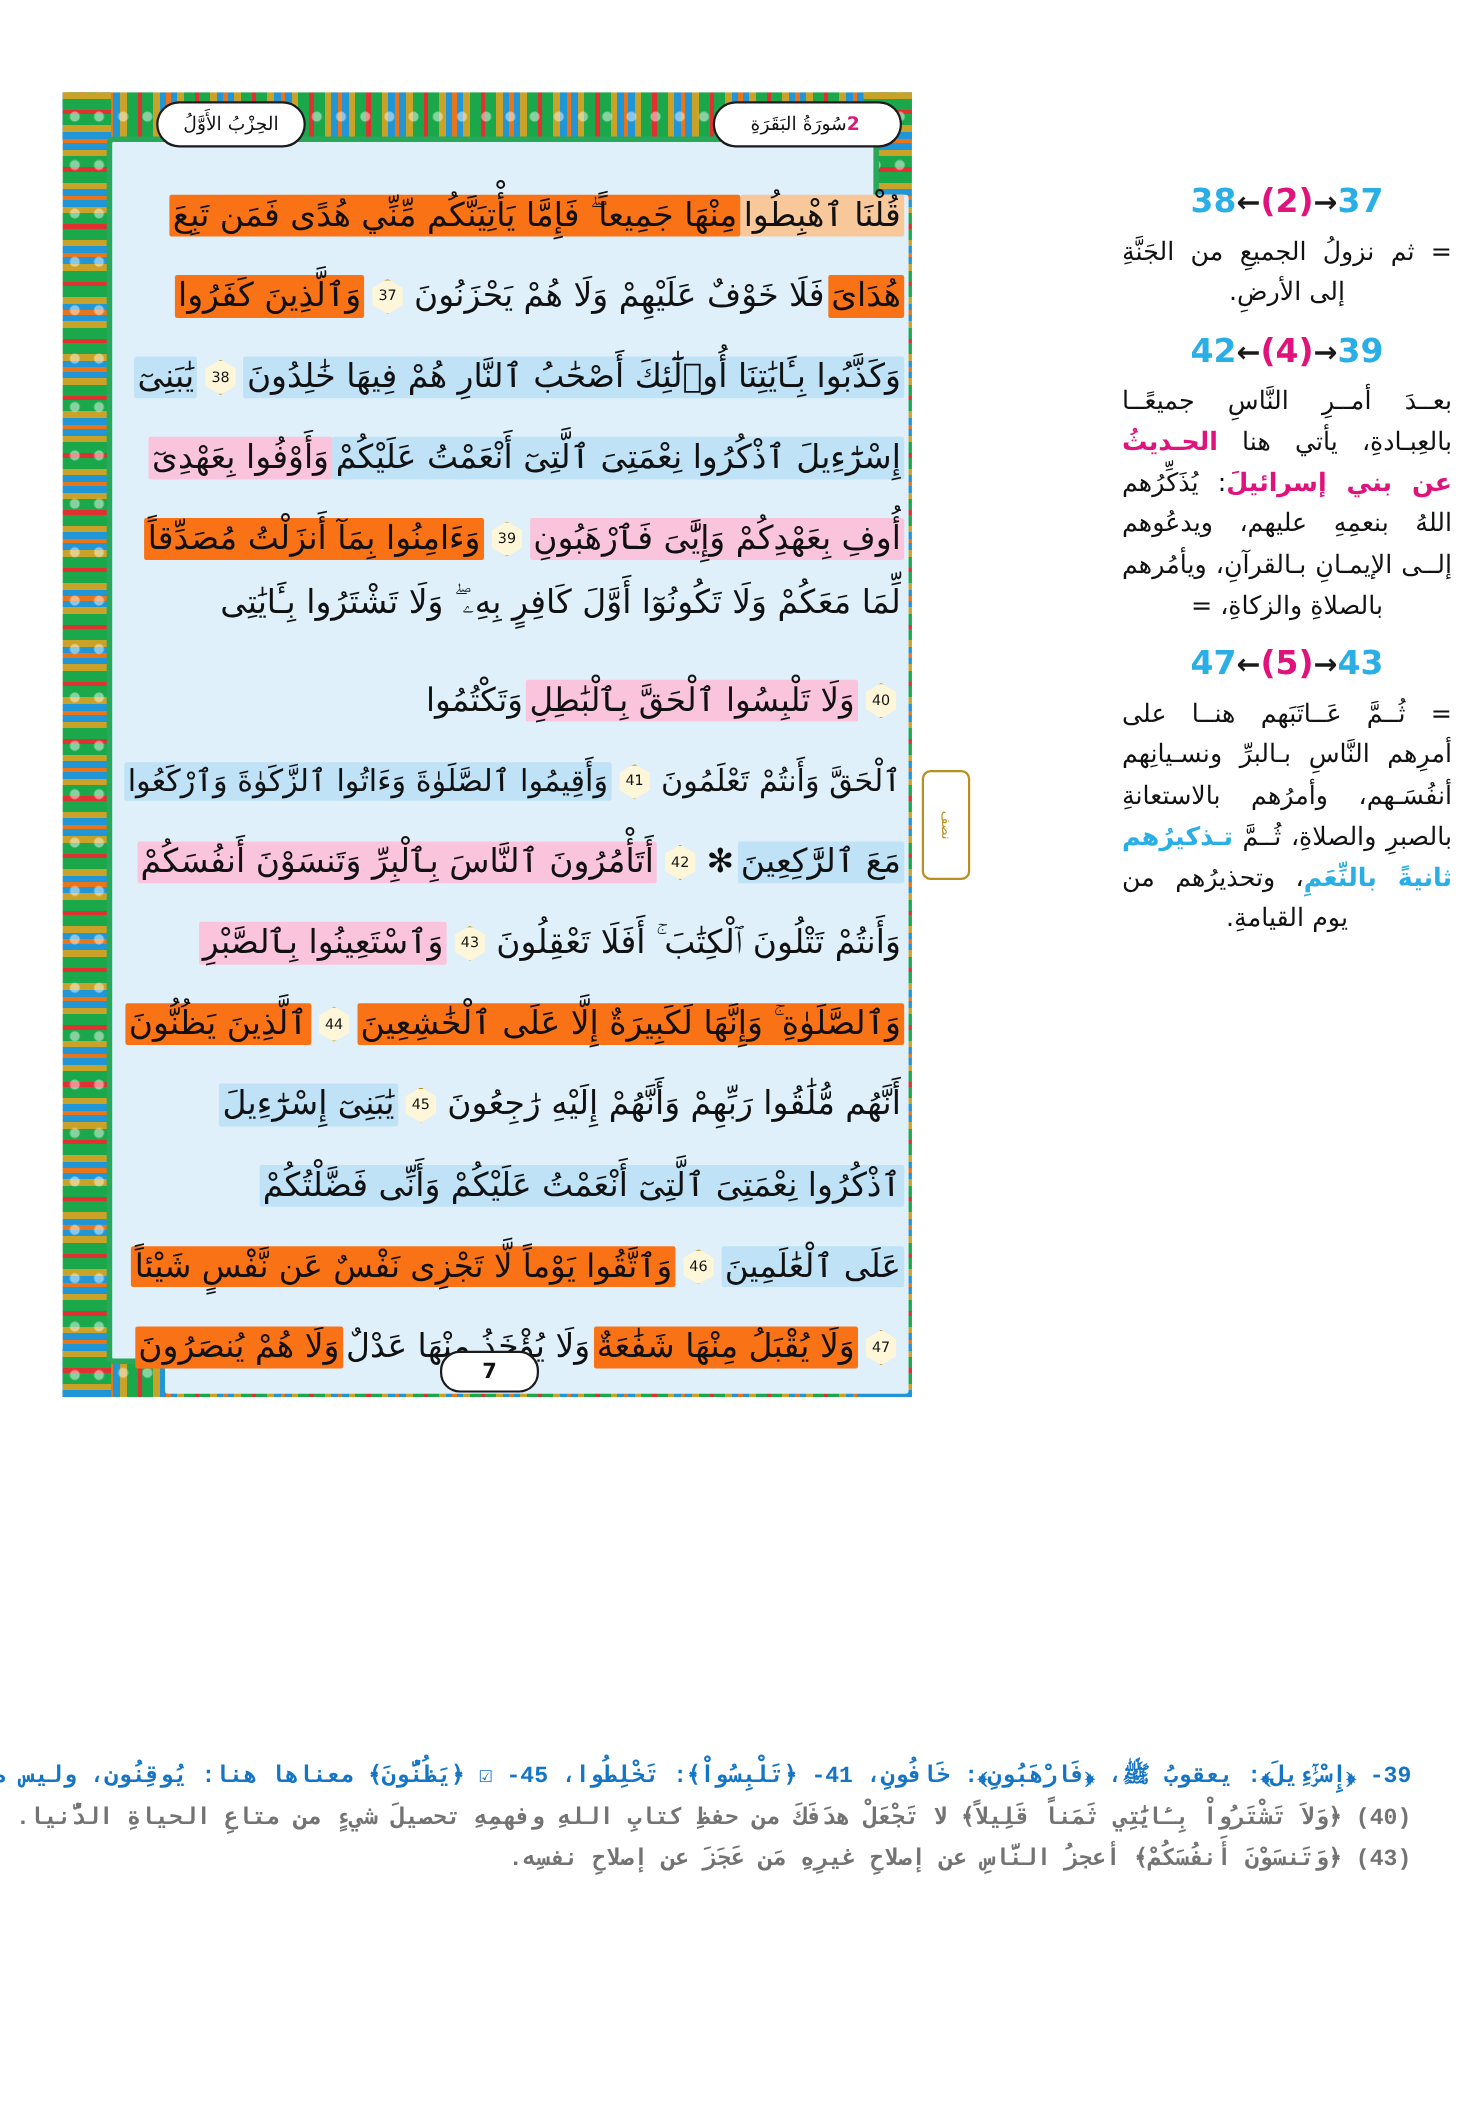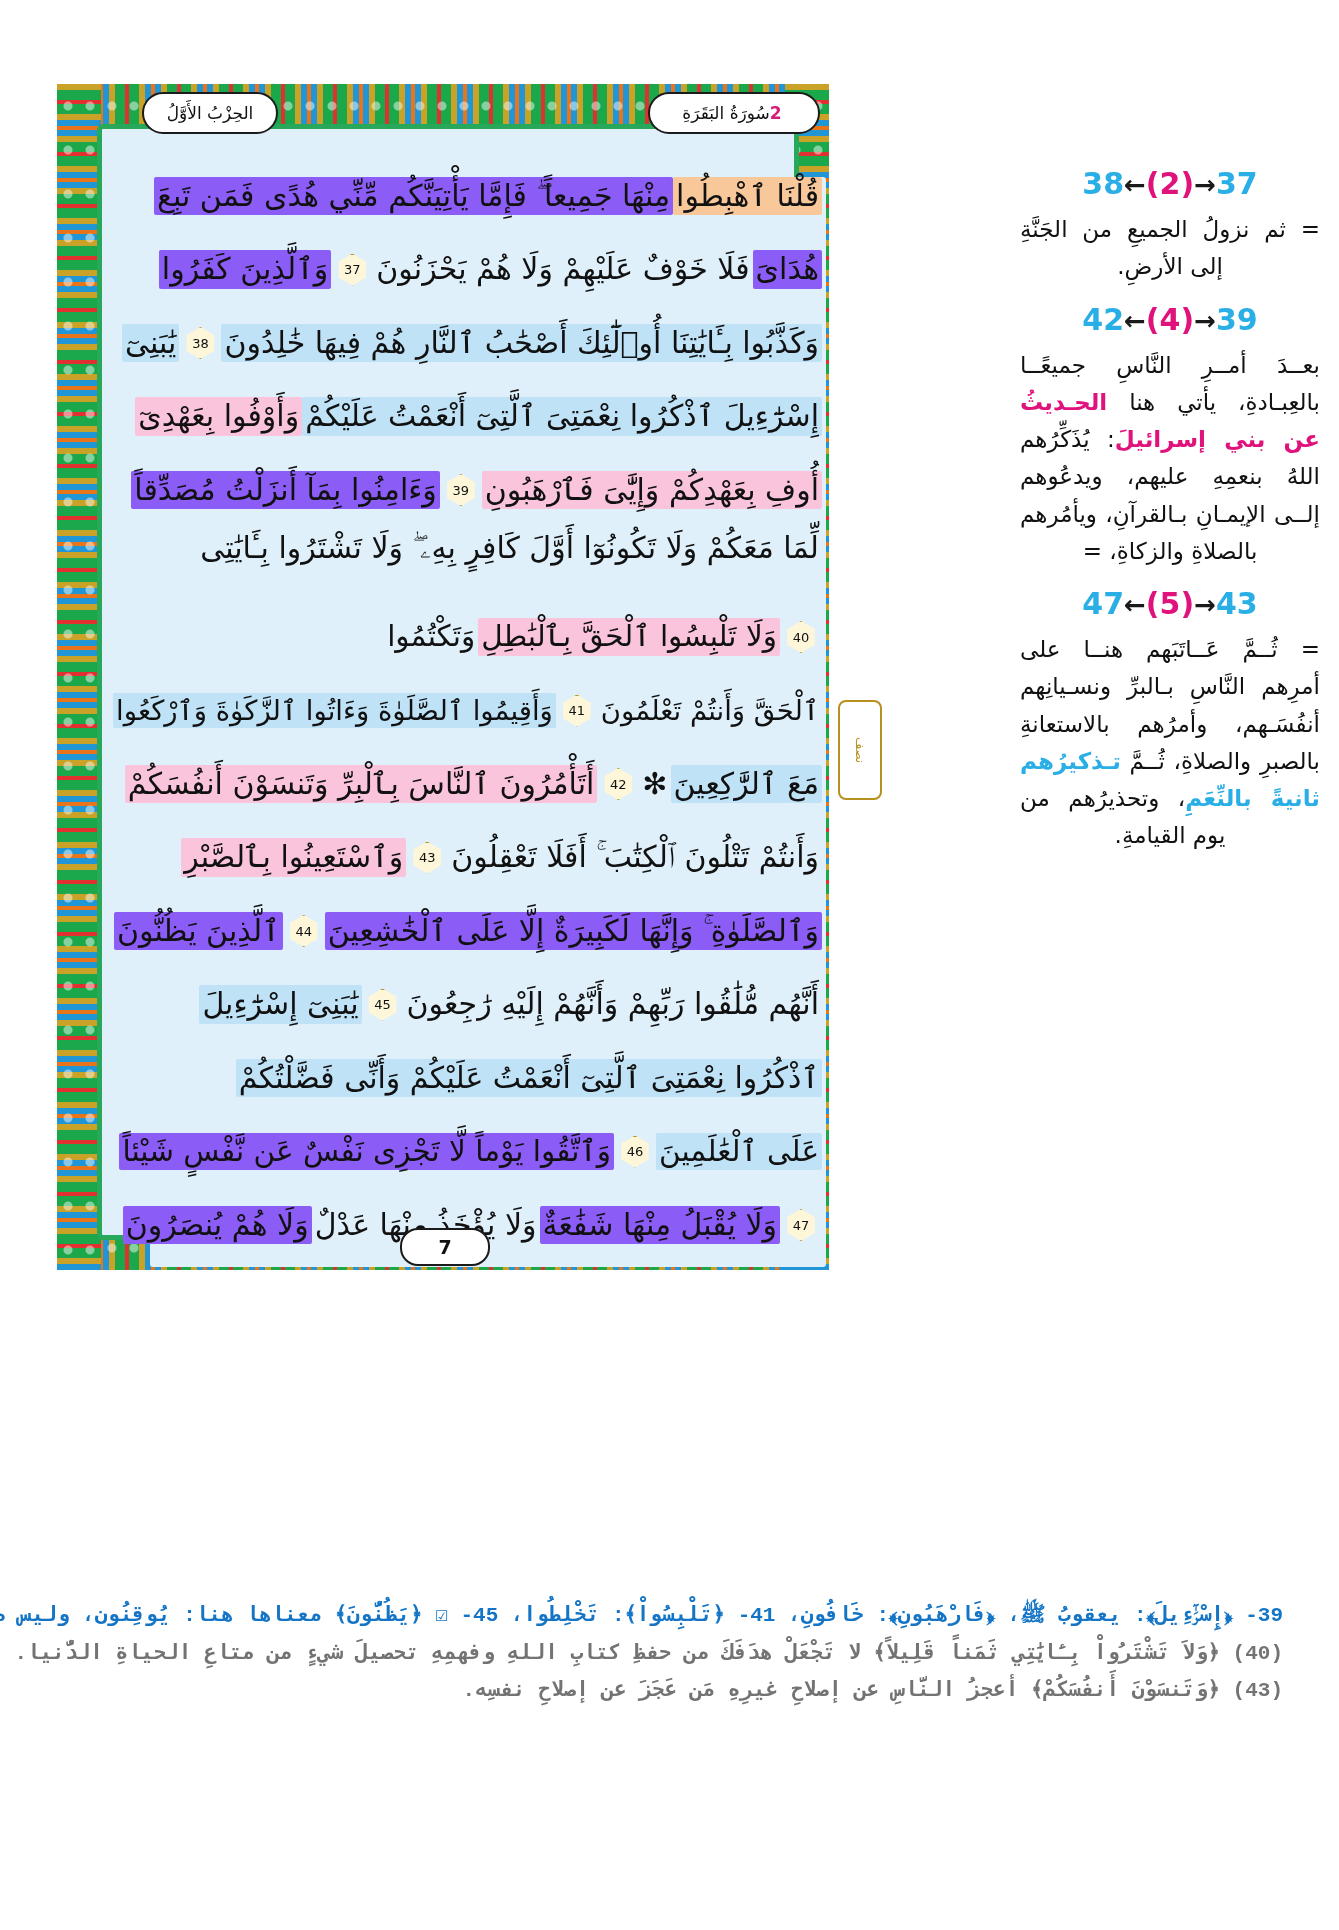--- a/index.html
+++ b/index.html
@@ -65,21 +65,21 @@
            background:#fff;border:2.5px solid #1b1b1b;border-radius:18px;
            display:flex;align-items:center;justify-content:center;
            font-size:19px;color:#111;font-weight:bold;z-index:7;}
 
   
   .qline{position:absolute;right:8px;left:8px;height:72px;direction:rtl;
          display:flex;align-items:center;justify-content:flex-start;
          font-size:30px;color:#111;white-space:nowrap;
          font-family:"DejaVu Sans","Liberation Sans",sans-serif;}
   .qline .seg{padding:2px 3px;border-radius:2px;line-height:1.15;}
-  .hl-yellow{background:#8b5cf6;}
+  .hl-yellow{background:#f97316;}
   .hl-pink  {background:#fbc4dd;text-align:center;}
   .hl-blue  {background:#bfe2f7;}
   .hl-orange{background:#f8c89a;}
   .hl-none  {background:transparent;}
 
   
   .ayah{display:inline-flex;align-items:center;justify-content:center;
         width:30px;height:30px;margin:0 5px;flex:0 0 auto;
         font-size:13px;color:#111;background:#fdf6d9;
         border:1.5px solid #b8901f;

